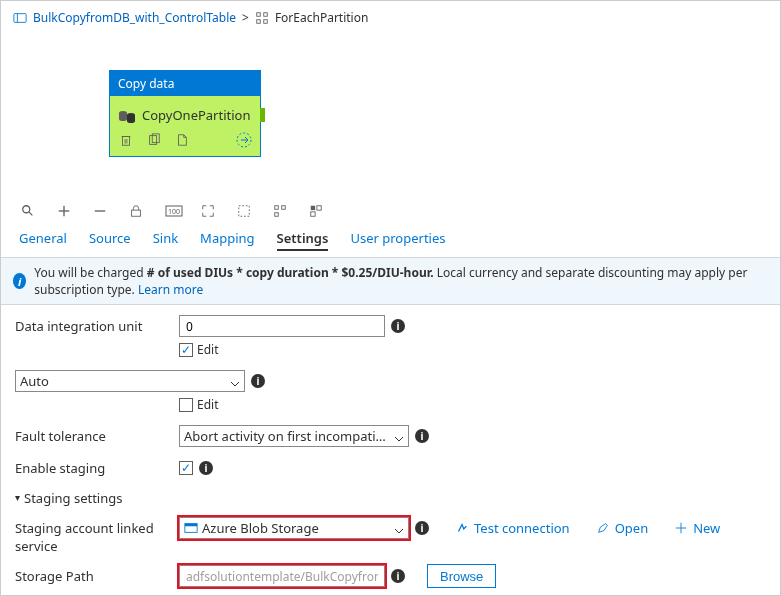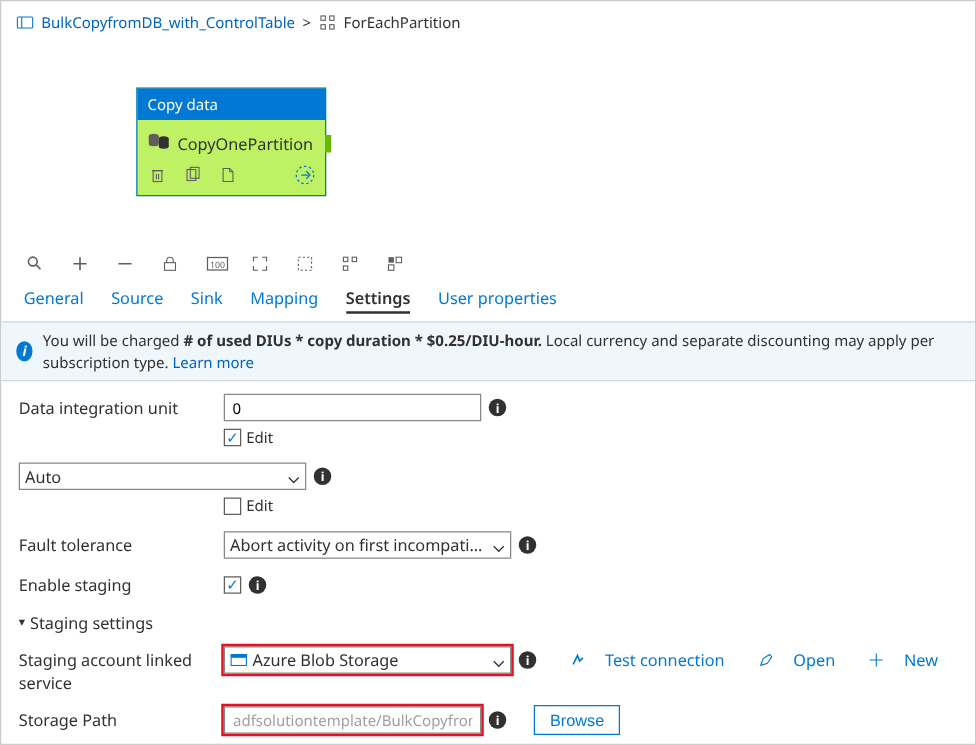--- a/index.html
+++ b/index.html
@@ -41,21 +41,21 @@
   }
   .activity-header {
     background: #0078d4;
     color:#fff;
     font-size:12px;
     padding:4px 8px;
   }
   .activity-body {
     padding: 10px 8px 8px 8px;
   }
-  .activity-title-row { display:flex; align-items:flex-start; gap:6px; }
+  .activity-title-row { display:flex; align-items:flex-end; gap:6px; }
   .activity-title-row .db-icon {
     width:18px; height:14px; position:relative;
   }
   .activity-title-row .db-icon svg { display:block; }
   .activity-icon-row { display:flex; align-items:center; gap:12px; padding-top:8px; }
   .activity-icon-row .spacer { flex:1; }
   .small-icon { width:16px; height:16px; display:inline-flex; align-items:center; justify-content:center; color:#605e5c; }
   .right-nub {
     position:absolute; right:-5px; top:37px; width:5px; height:14px; background:#6bb700;
   }
@@ -110,21 +110,21 @@
     border:1px solid #8a8886; height:22px; width:230px; background:#fff; padding:0 18px 0 4px;
   }
   .select-wrap .chev { position:absolute; right:4px; top:4px; }
   .linked-icon { width:14px;height:14px; }
 
   .highlight-red { outline:2px solid #e81123; outline-offset:0; }
 
   .browse-btn {
     border:1px solid #0078d4; color:#0078d4; background:#fff; height:24px; padding:0 12px; font-size:13px; cursor:pointer;
   }
-  .link-action { display:inline-flex; align-items:center; gap:15px; color:#0078d4; cursor:pointer; font-size:13px;}
+  .link-action { display:inline-flex; align-items:center; gap:5px; color:#0078d4; cursor:pointer; font-size:13px;}
   .link-action .li-icon { width:14px; height:14px; display:inline-flex; }
 
   
   svg { overflow:visible; }
 </style>
 </head>
 <body>
 
 <div class="breadcrumb">
   <span class="icon">

